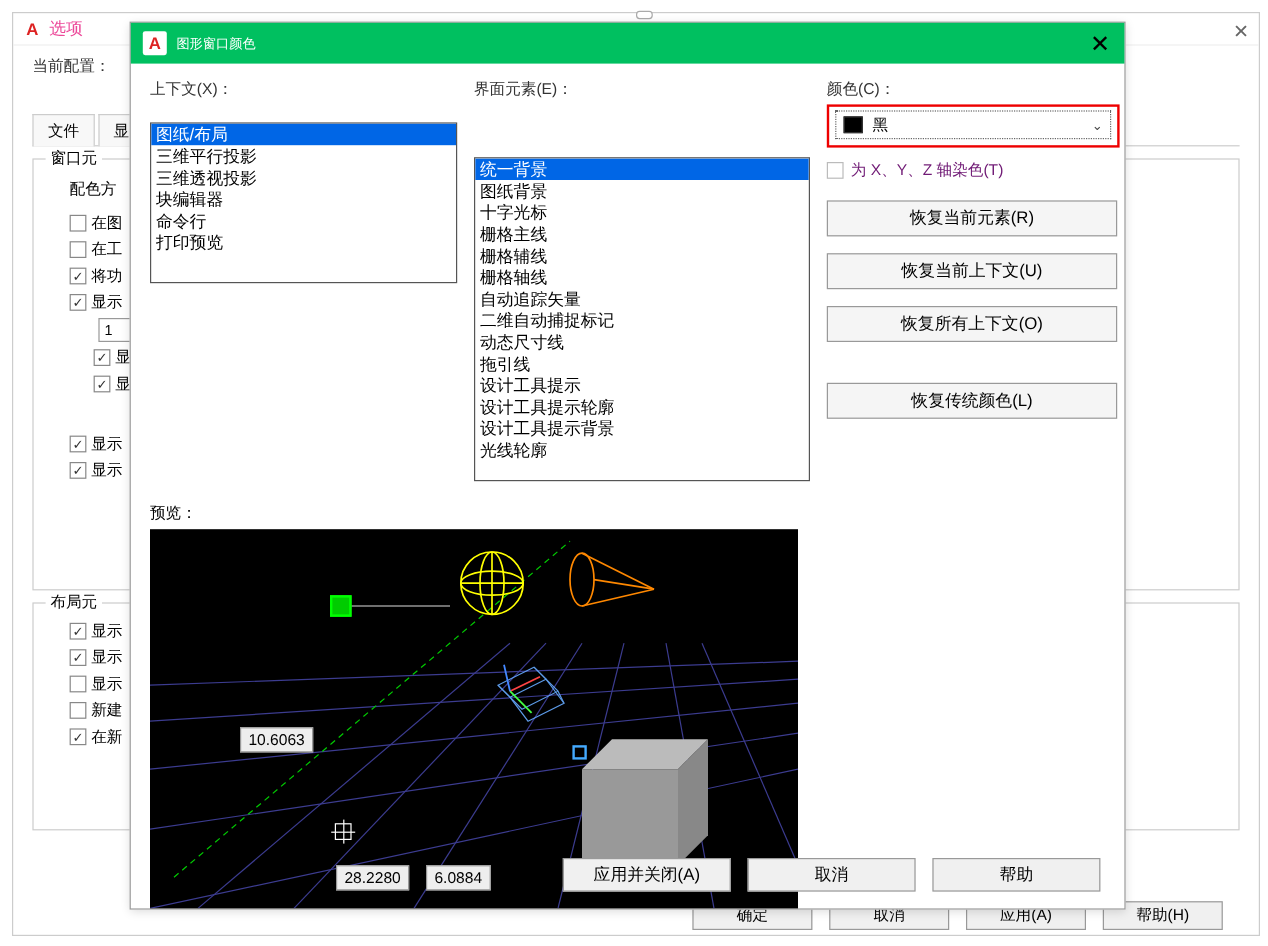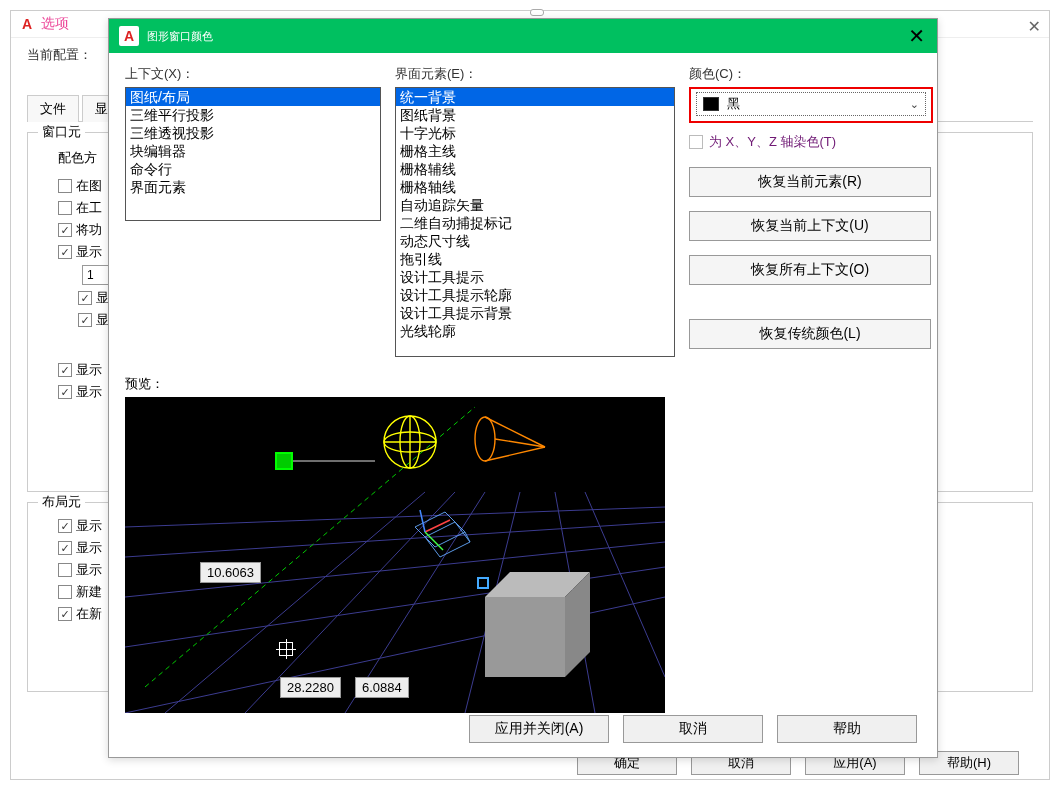--- a/index.html
+++ b/index.html
@@ -28,27 +28,27 @@
 .bg-buttons .btn { width:100px; height:24px; border:1px solid #999; background:#f0f0f0; display:flex; align-items:center; justify-content:center; font-size:13px;}
 
 
 .fg-dialog { position:absolute; left:108px; top:18px; width:830px; height:740px; background:#fff; border:1px solid #999; box-shadow:0 2px 8px rgba(0,0,0,0.15);}
 .fg-title { background:#00c060; color:#fff; height:34px; display:flex; align-items:center; padding:0 10px; position:relative;}
 .fg-title .logo { width:20px; height:20px; background:#fff; display:flex; align-items:center; justify-content:center; color:#d22; font-weight:bold; font-size:14px; margin-right:8px; border-radius:2px;}
 .fg-title-text { font-size:11px; }
 .fg-close { position:absolute; right:12px; font-size:20px; color:#000; }
 .fg-body { padding:12px 16px; display:flex; gap:14px; }
 .col { display:flex; flex-direction:column; }
-.col-left { width:256px; }
+.col-left { width:256px;gap:15px; }
 .col-mid { width:280px; }
 .col-right { flex:1; }
 .label-row { margin-bottom:4px; color:#333; }
 .listbox { border:1px solid #555; background:#fff; overflow-y:auto; overflow-x:hidden; font-size:14px; line-height:18px; }
 .listbox.left { height:134px; width:256px; }
-.listbox.mid { height:270px; width:280px; }
+.listbox.mid { height:270px; width:280px;margin-top:44px; }
 .listbox .item { padding:0 4px; white-space:nowrap; }
 .listbox .item.selected { background:#0066e6; color:#fff; }
 .color-frame { border:2px solid #e00; padding:3px 5px 5px 5px; width:244px;}
 .color-dd { border:1px dotted #666; height:24px; display:flex; align-items:center; padding:0 6px; position:relative; background:#fff; width:100%;}
 .color-dd .sw { width:16px; height:14px; background:#000; border:1px solid #333; margin-right:8px;}
 .color-dd .chev { position:absolute; right:6px; font-size:11px; color:#444;}
 .color-cb-row { margin-top:10px; display:flex; align-items:center; gap:6px; color:#701a75;}
 .color-cb { width:14px; height:14px; border:1px solid #bbb;}
 .restore-btns { margin-top:16px; display:flex; flex-direction:column; gap:14px;}
 .rbtn { width:242px; height:30px; border:1px solid #999; background:#f5f5f5; display:flex; align-items:center; justify-content:center; font-size:14px;}
@@ -165,21 +165,21 @@
   </div>
   <div class="fg-body">
     <div class="col col-left">
       <div class="label-row">上下文(X)：</div>
       <div class="listbox left" id="context-list">
           <div class="item selected">图纸/布局</div>
           <div class="item">三维平行投影</div>
           <div class="item">三维透视投影</div>
           <div class="item">块编辑器</div>
           <div class="item">命令行</div>
-          <div class="item">界面元素</div>
+          <div class="item">打印预览</div>
         </div>
     </div>
     <div class="col col-mid">
       <div class="label-row">界面元素(E)：</div>
       <div class="listbox mid" id="element-list">
           <div class="item selected">统一背景</div>
           <div class="item">图纸背景</div>
           <div class="item">十字光标</div>
           <div class="item">栅格主线</div>
           <div class="item">栅格辅线</div>

